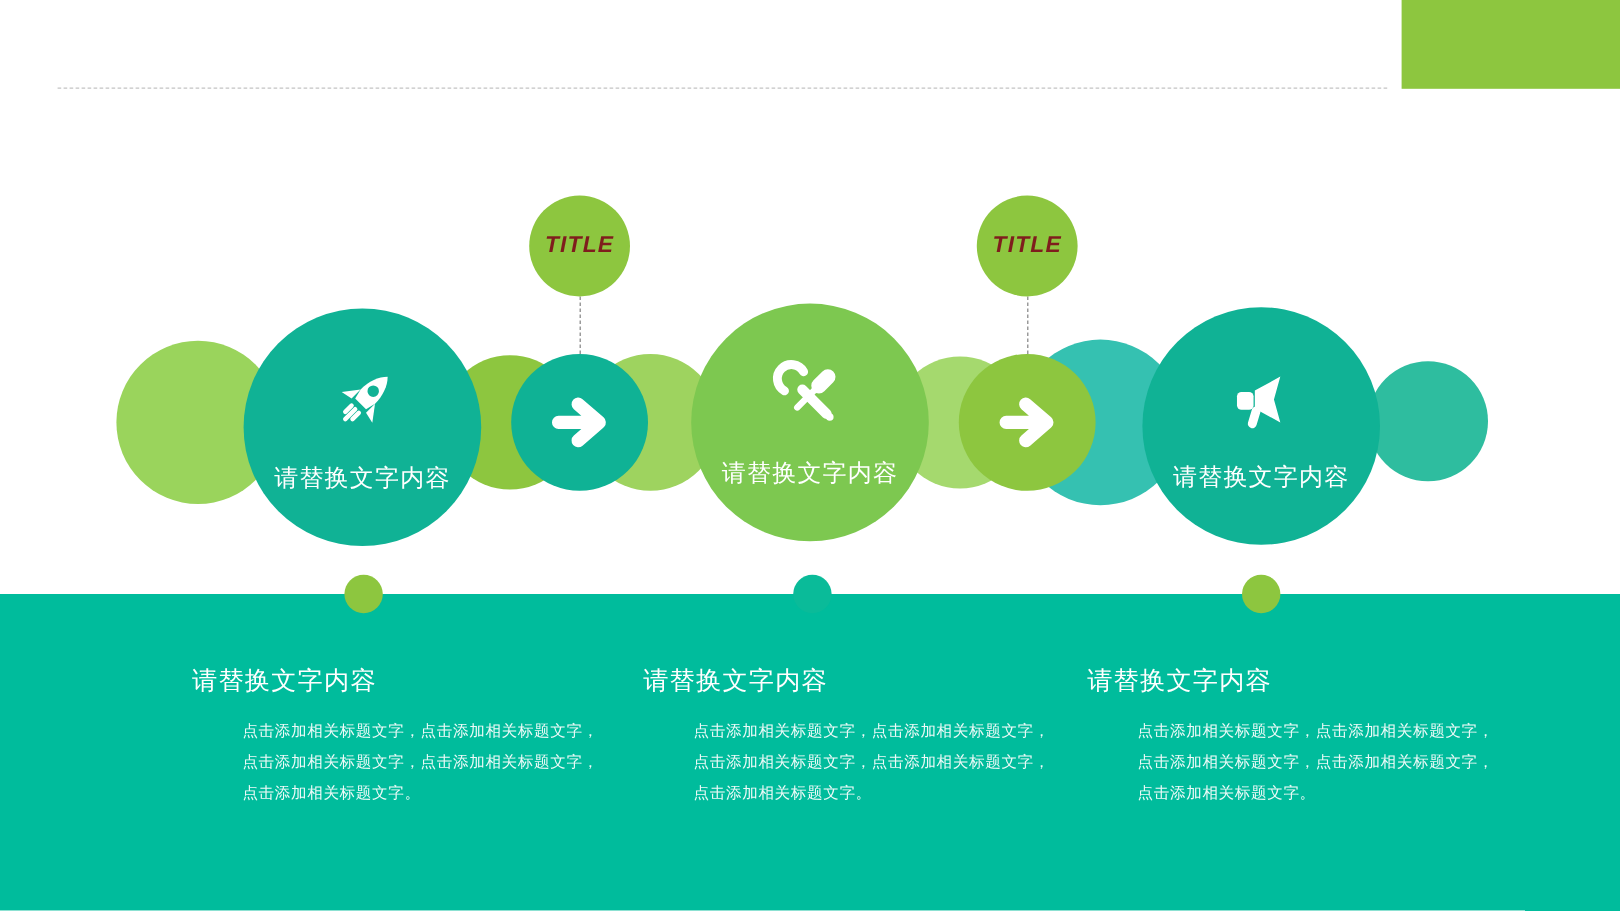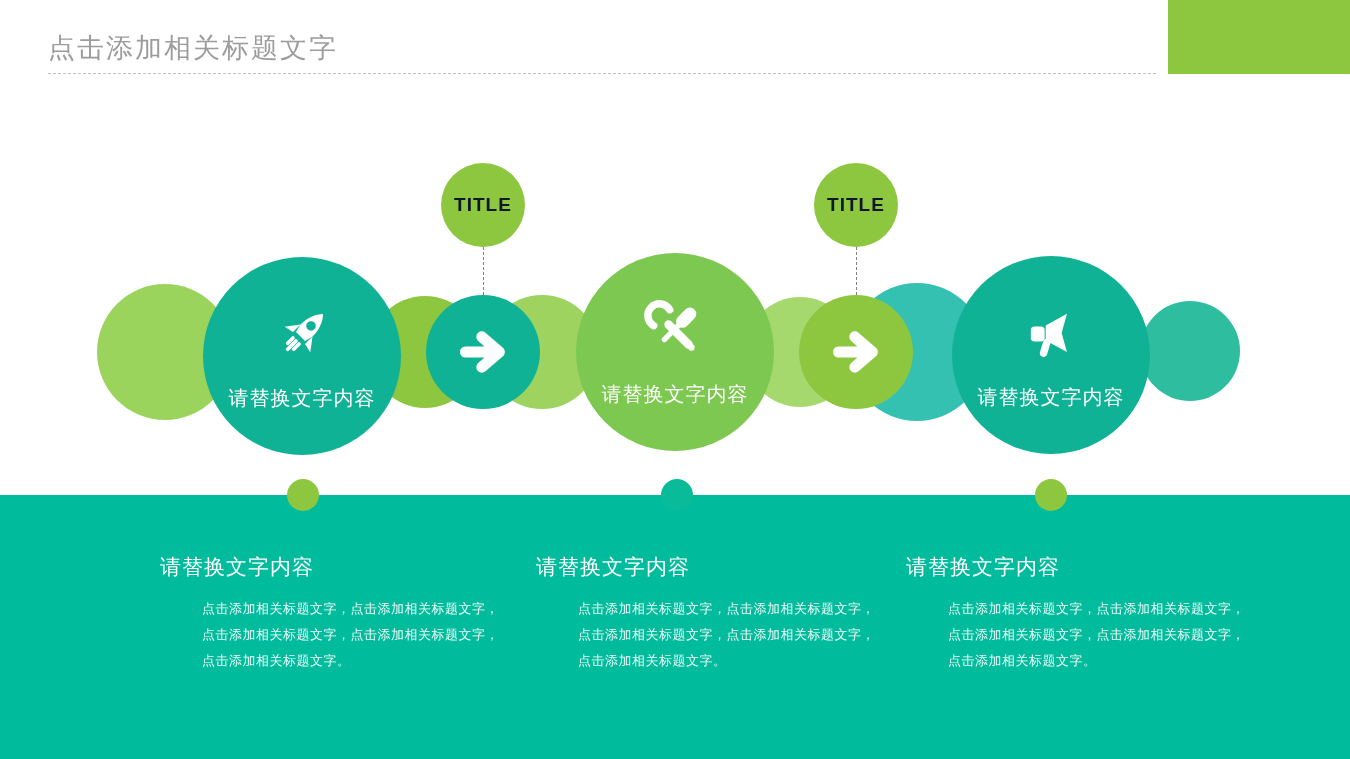--- a/index.html
+++ b/index.html
@@ -93,25 +93,26 @@
 
   .title-circle {
     position: absolute;
     width: 84px;
     height: 84px;
     border-radius: 50%;
     background: #8dc63f;
     display: flex;
     align-items: center;
     justify-content: center;
-    color: #0f172a;
+    color: #7f1d1d;
     font-size: 19px;
     font-weight: bold;
     letter-spacing: 1px;
     z-index: 2;
+    font-style: italic;
   }
   .title1 { left: 441px; top: 163px; }
   .title2 { left: 814px; top: 163px; }
 
   .connector {
     position: absolute;
     width: 0;
     height: 48px;
     border-left: 1px dashed #828282;
     top: 247px;
@@ -165,21 +166,20 @@
     color: rgba(255,255,255,0.93);
     letter-spacing: 0.5px;
     margin-left: 42px;
   }
 </style>
 </head>
 <body>
 
 <div class="slide">
 
-  <div class="slide-title">点击添加相关标题文字</div>
   <div class="title-rule"></div>
   <div class="corner-block"></div>
 
   <div class="circle bg1"></div>
   <div class="circle bg2"></div>
   <div class="circle bg3"></div>
   <div class="circle bg4"></div>
   <div class="circle bg5"></div>
   <div class="circle bg6"></div>
 

